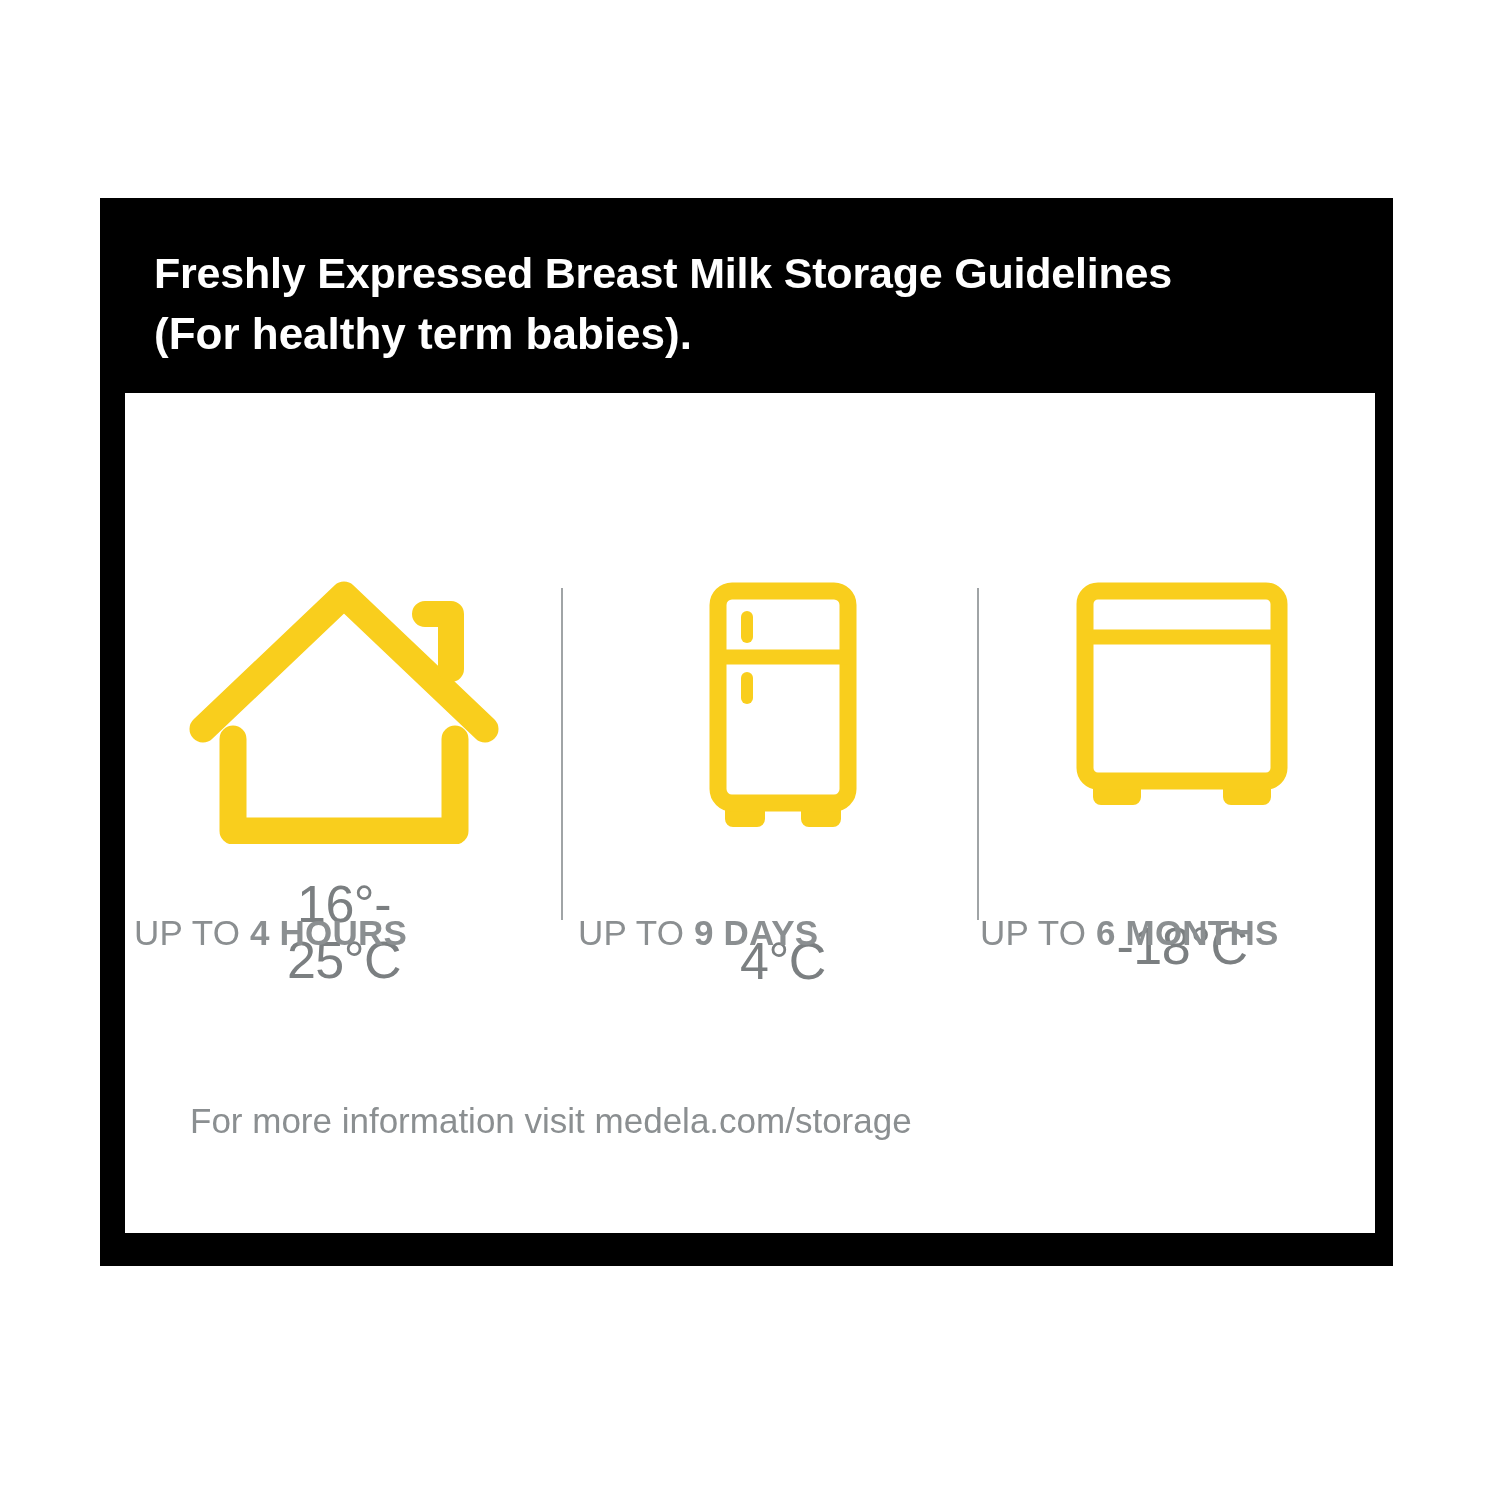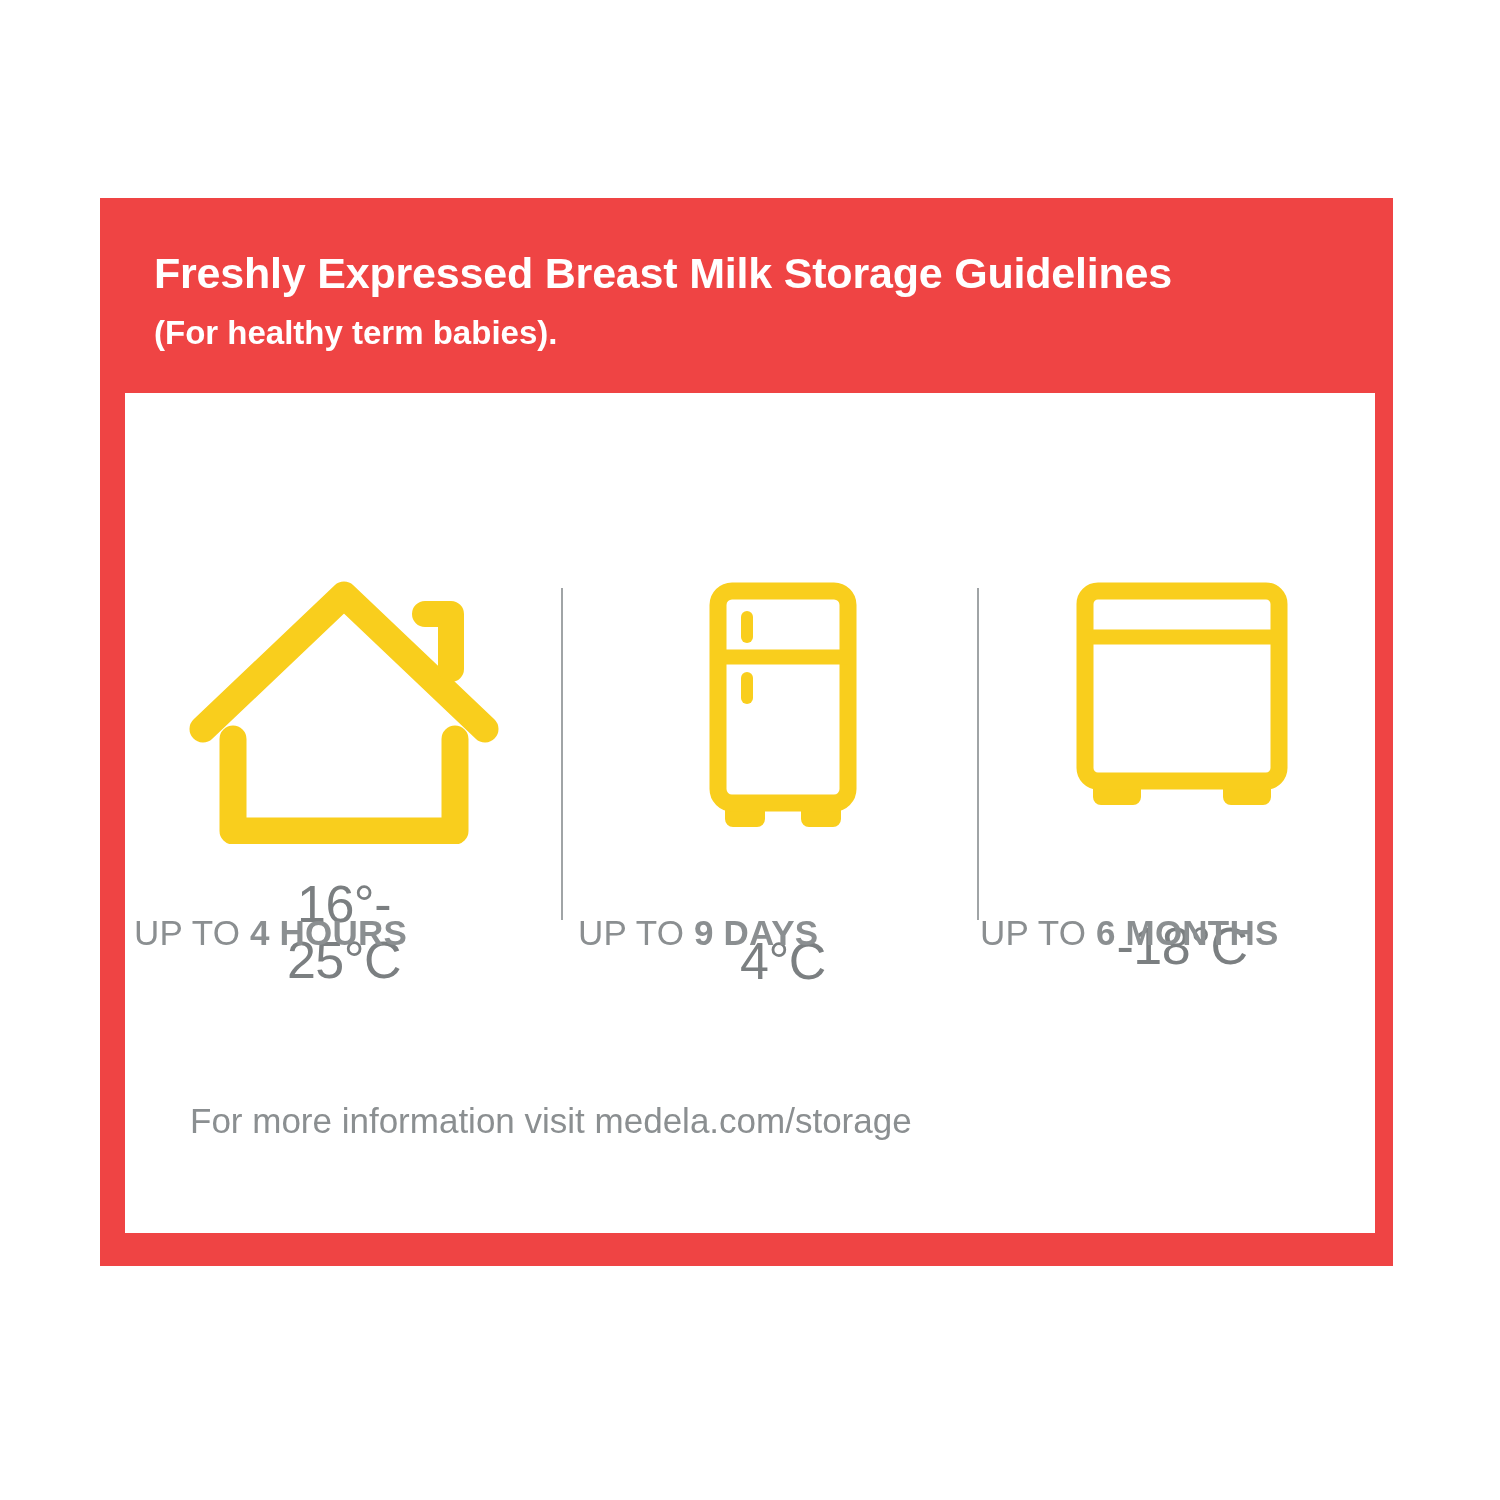--- a/index.html
+++ b/index.html
@@ -7,42 +7,42 @@
     width: 1500px; height: 1500px;
     background: #ffffff;
     font-family: "Liberation Sans", sans-serif;
     overflow: hidden;
   }
 
   #infographic {
     position: absolute;
     left: 100px; top: 198px;
     width: 1293px; height: 1068px;
-    background: #ef4444;
+    background: #000000;
   }
 
   .header-block {
     position: absolute;
     left: 54px; top: 52px;
     width: 1180px;
   }
   .title {
     font-size: 43px;
     font-weight: bold;
     color: #ffffff;
     letter-spacing: -0.2px;
     line-height: 1.08;
     white-space: nowrap;
   }
   .subtitle {
-    font-size: 33px;
+    font-size: 44px;
     font-weight: bold;
     color: #ffffff;
     line-height: 1.25;
-    margin-top: 16px;
+    margin-top: 10px;
     white-space: nowrap;
   }
 
   .panel {
     position: absolute;
     left: 25px; top: 195px;
     width: 1250px; height: 840px;
     background: #ffffff;
   }
 

